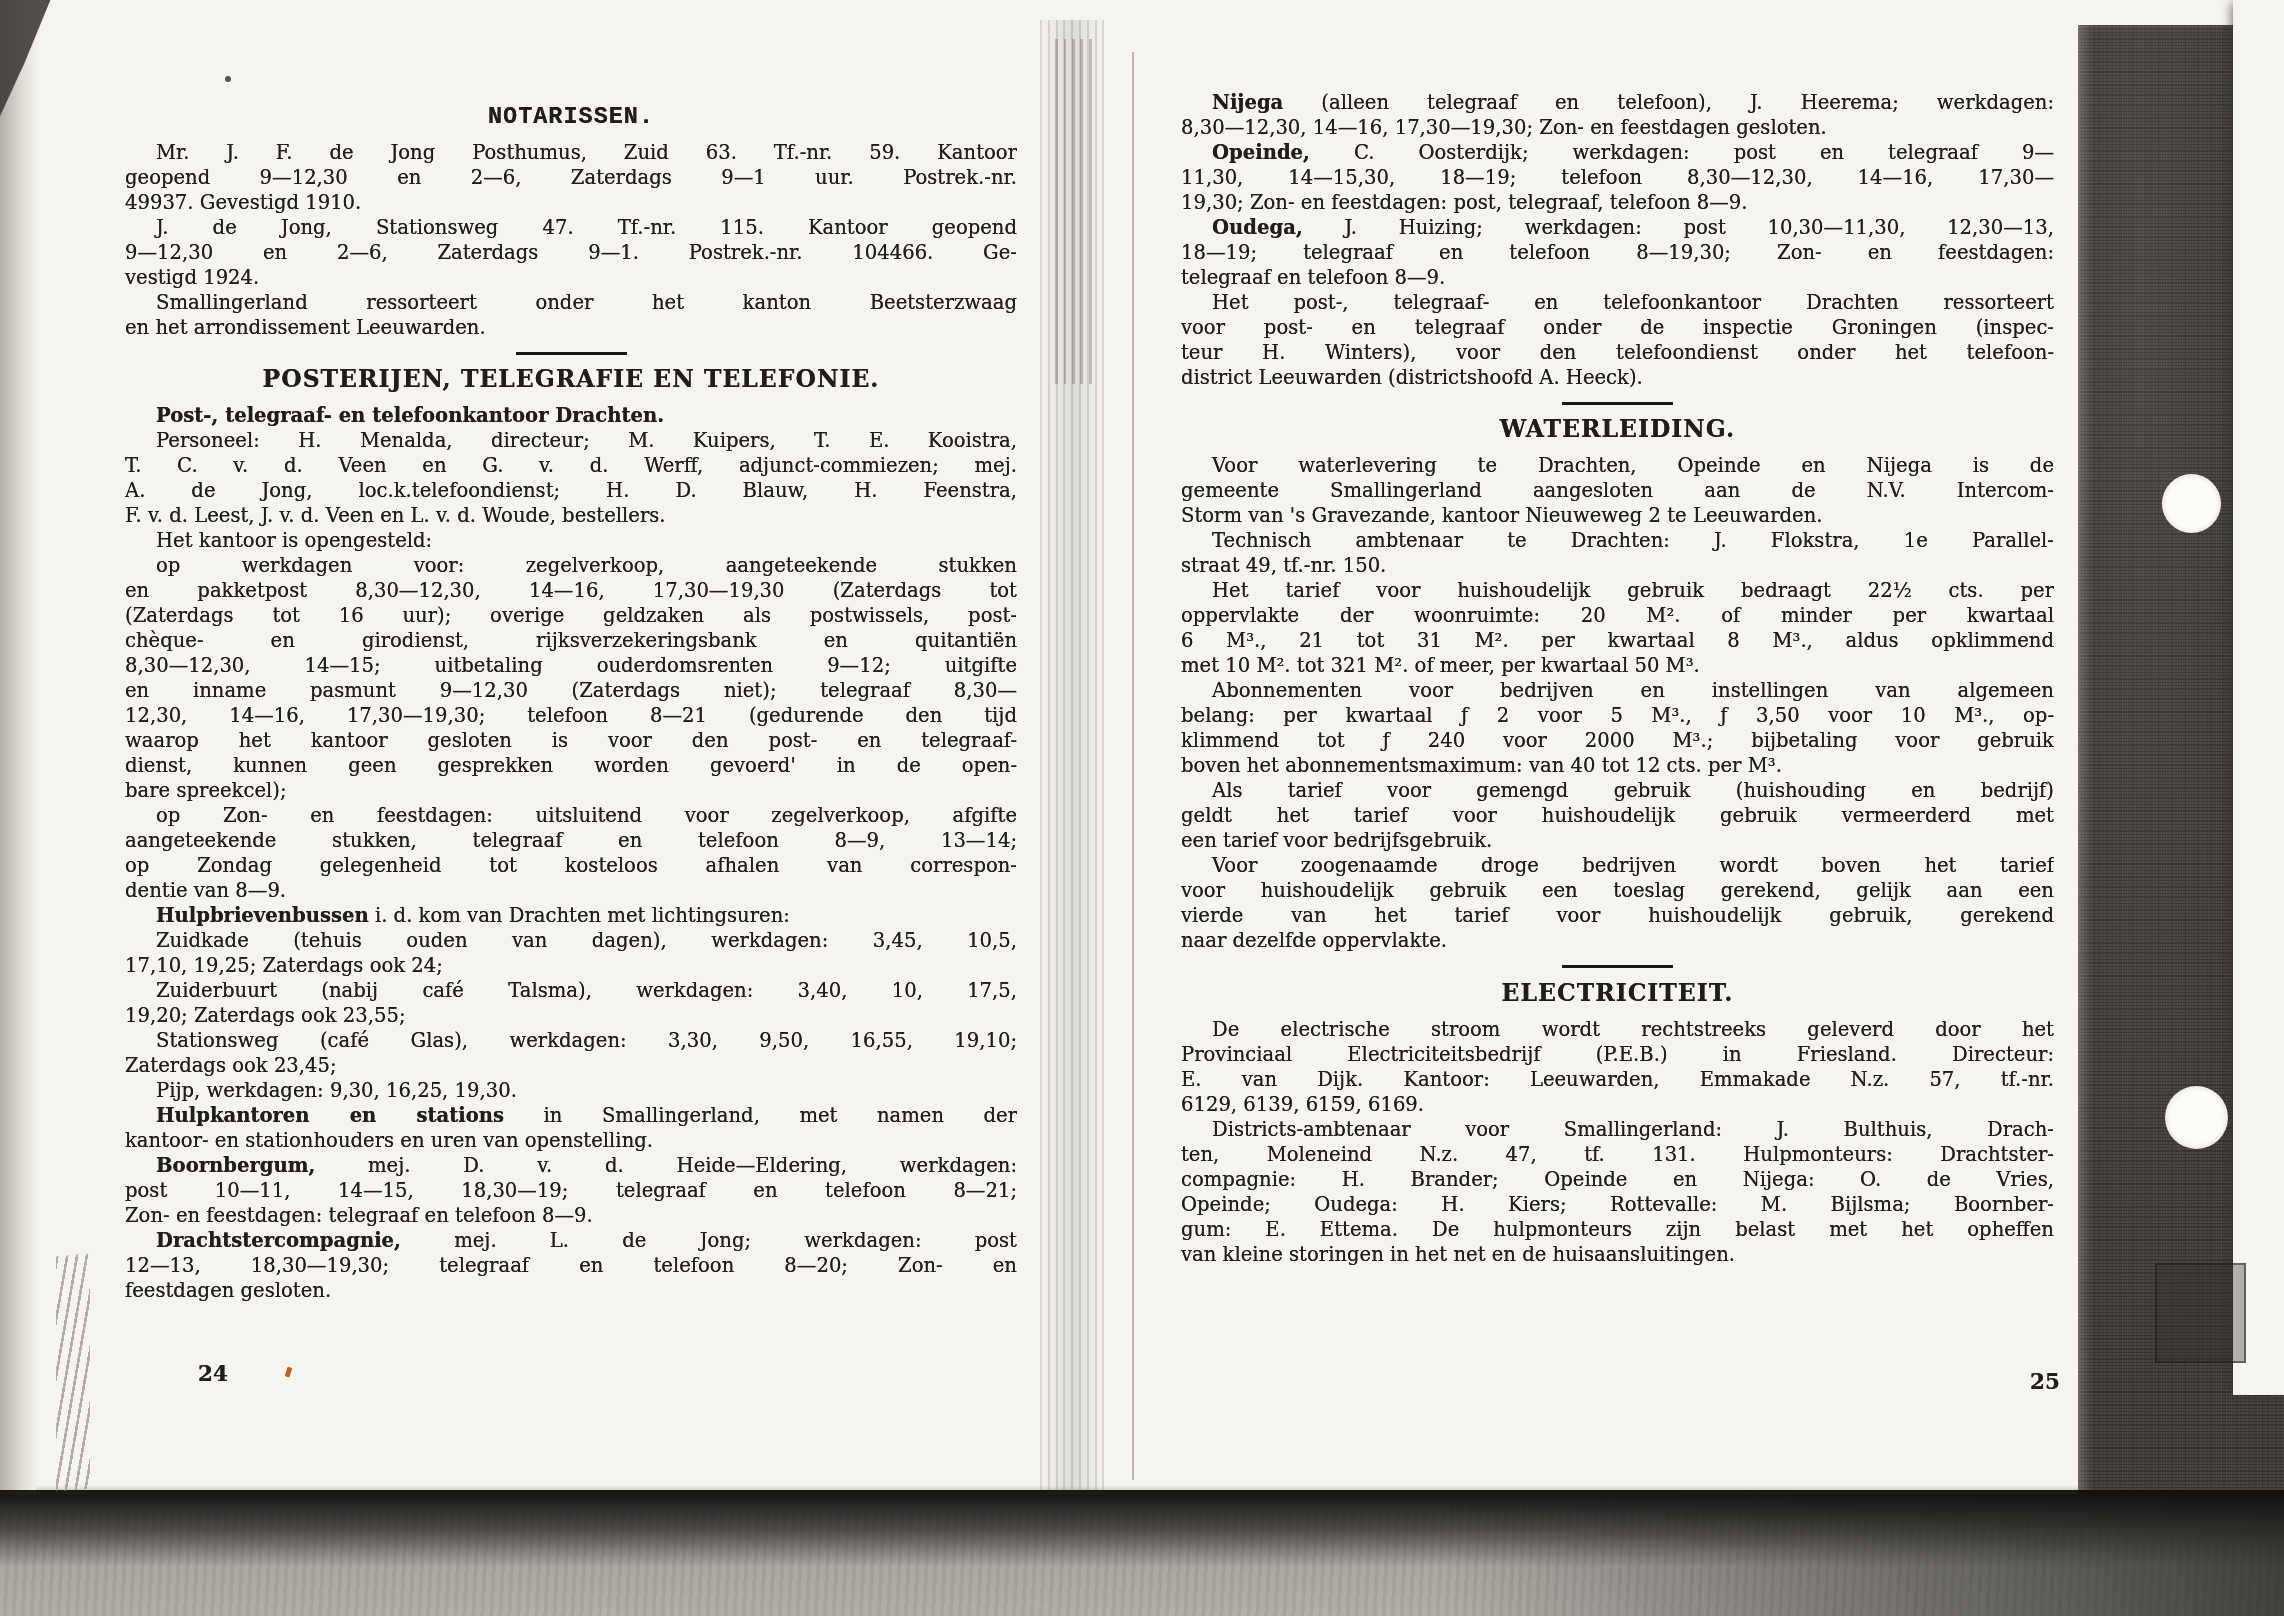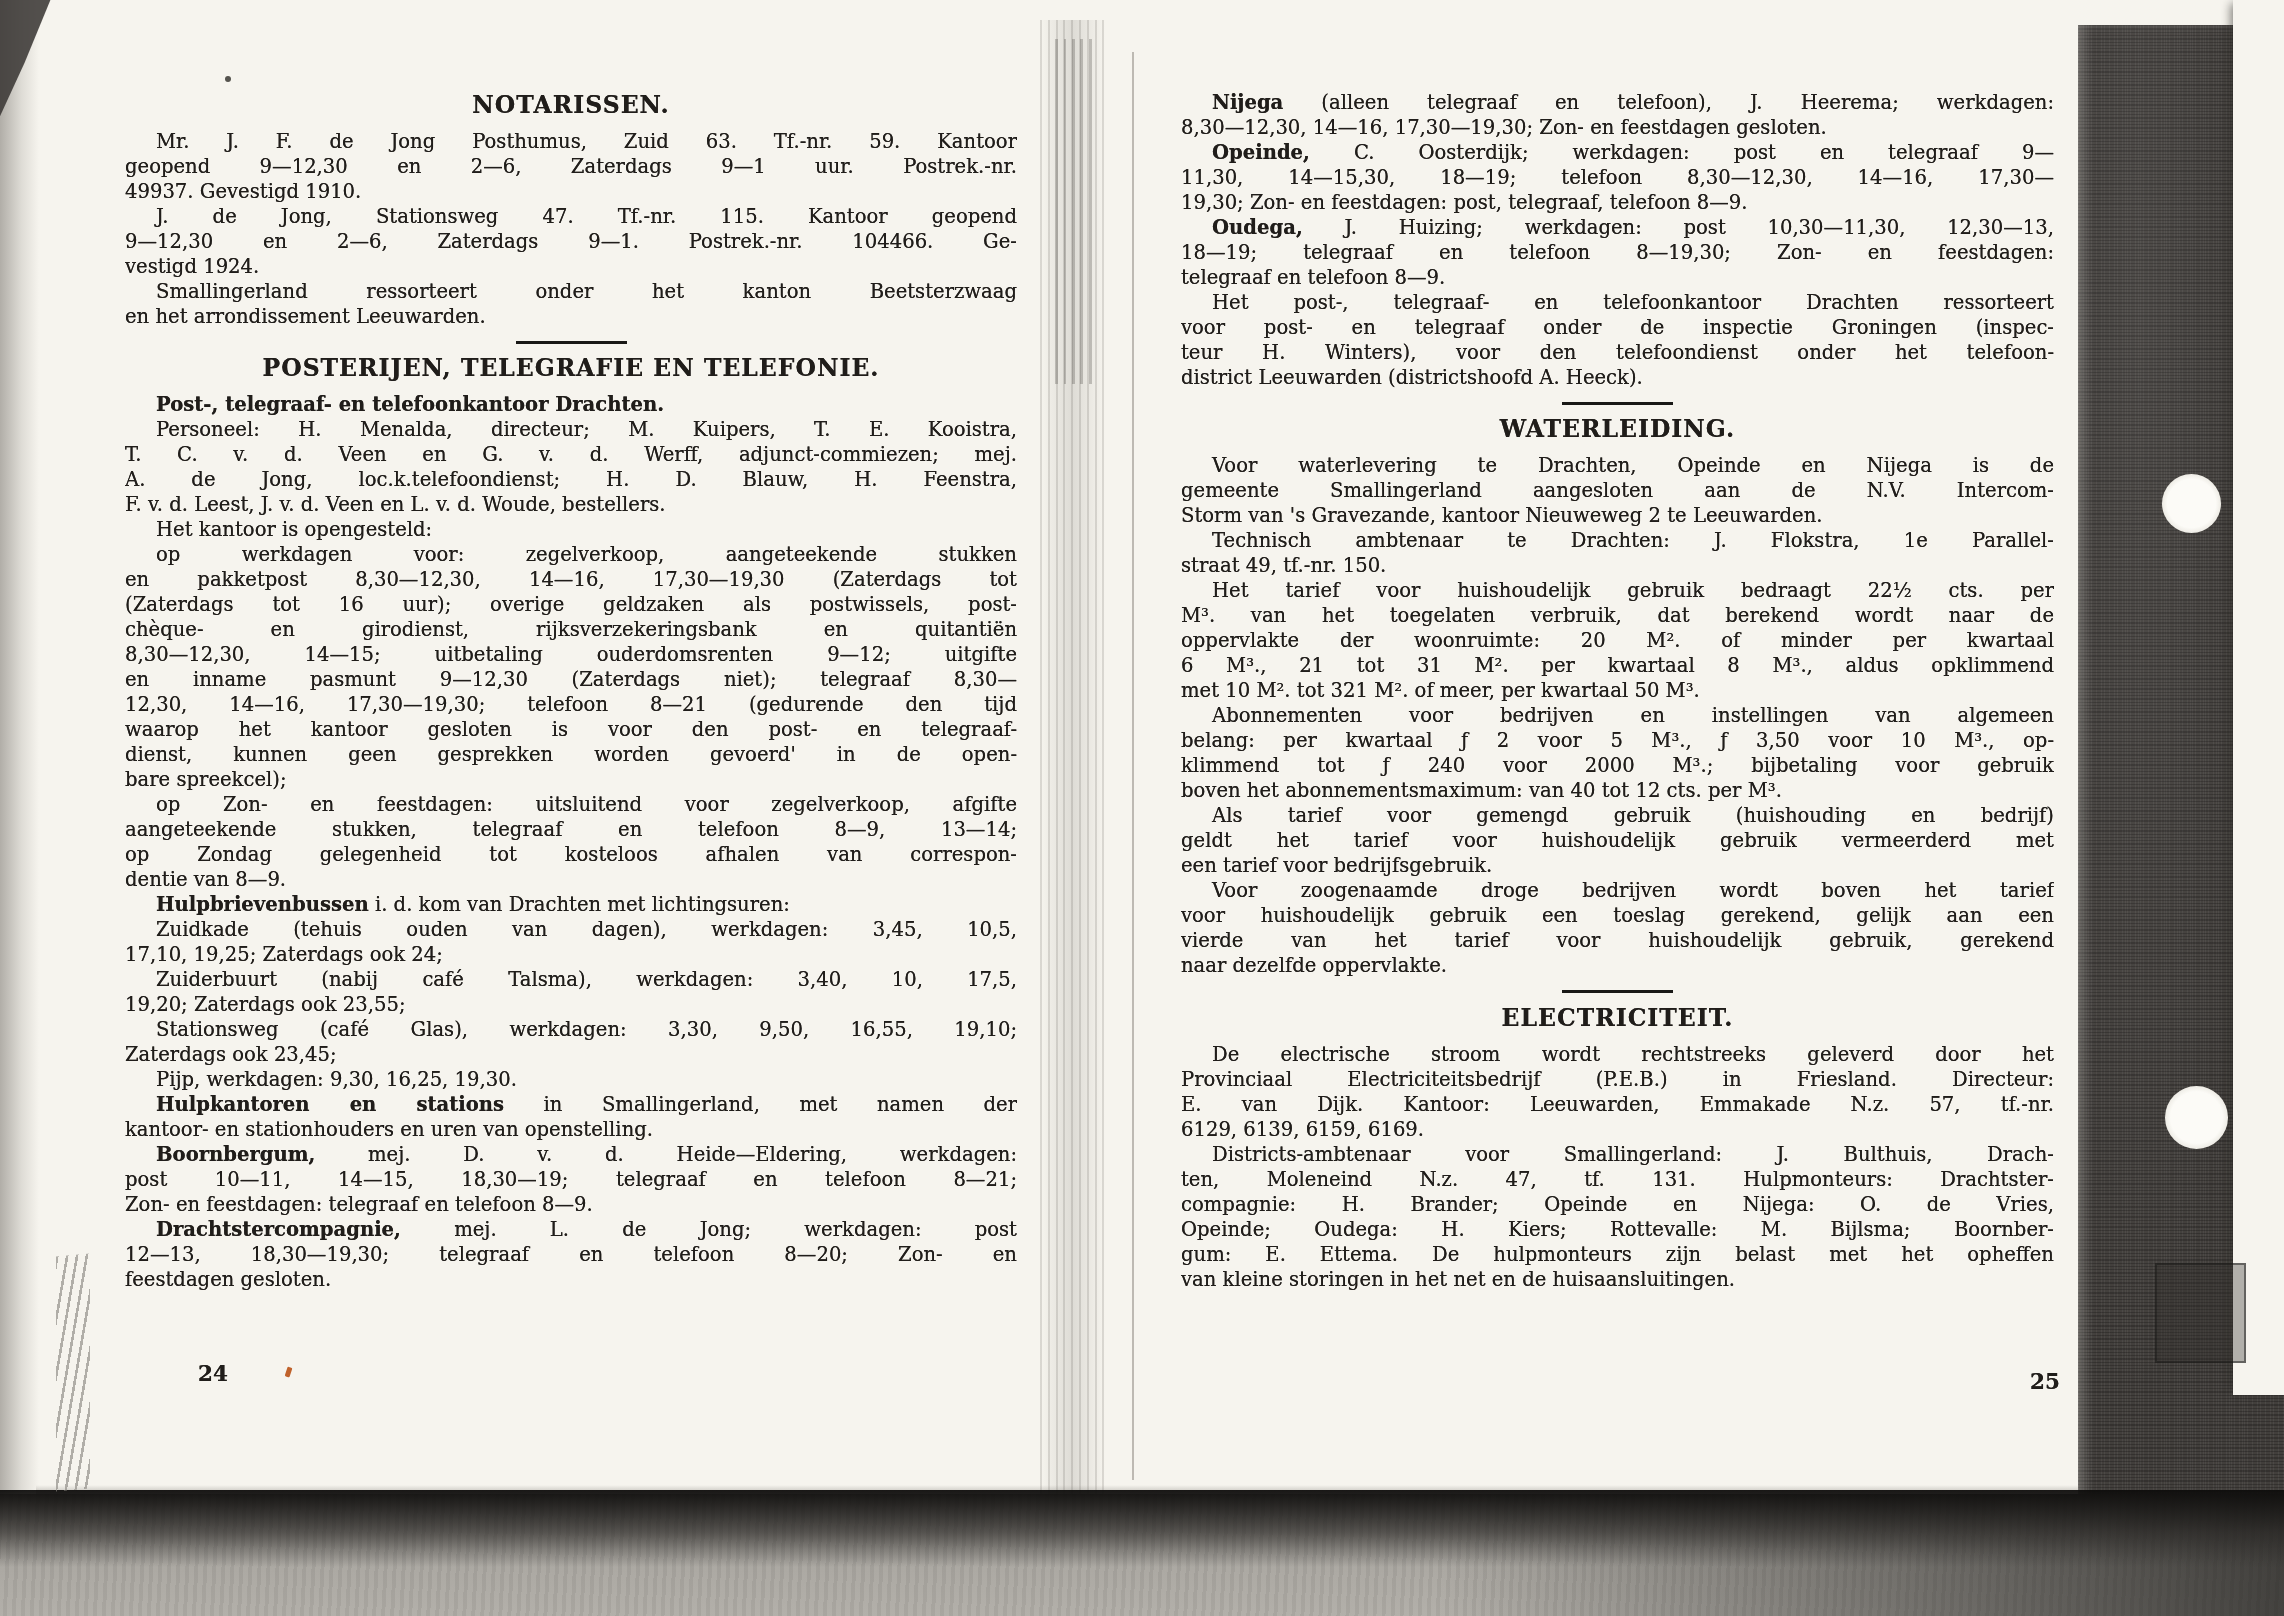--- a/index.html
+++ b/index.html
@@ -94,21 +94,21 @@
     position:absolute;
     font-size:19.6px;line-height:25px;
     text-shadow:0 0 0.5px rgba(28,25,22,.85);
   }
   .col.left{left:125px;top:91px;width:892px;}
   .col.right{left:1181px;top:90px;width:873px;}
   .h1{
     font-weight:bold;text-align:center;font-size:23.5px;letter-spacing:1px;
     margin:10.4px 0 9px;line-height:29px;
   }
-  .col .h1:first-child{margin-top:0;}
+  .col .h1:first-child{margin-top:11px;font-family:Liberation Mono, monospace;}
   .rule{
     width:111px;height:3.3px;background:#191816;margin:11.7px auto 5.2px;
   }
   .para{margin:0;}
   .line{
     height:25px;overflow:hidden;
     text-align:justify;text-align-last:justify;
   }
   .line.first{text-indent:31px;}
   .line.last{text-align:center;text-align-last:left;}
@@ -236,21 +236,20 @@
       <div class="line first">Voor waterlevering te Drachten, Opeinde en Nijega is de</div>
       <div class="line">gemeente Smallingerland aangesloten aan de N.V. Intercom-</div>
       <div class="line last">Storm van 's Gravezande, kantoor Nieuweweg 2 te Leeuwarden.</div>
     </div>
     <div class="para">
       <div class="line first">Technisch ambtenaar te Drachten: J. Flokstra, 1e Parallel-</div>
       <div class="line last">straat 49, tf.-nr. 150.</div>
     </div>
     <div class="para">
       <div class="line first">Het tarief voor huishoudelijk gebruik bedraagt 22½ cts. per</div>
-      <div class="line">M³. van het toegelaten verbruik, dat berekend wordt naar de</div>
       <div class="line">oppervlakte der woonruimte: 20 M². of minder per kwartaal</div>
       <div class="line">6 M³., 21 tot 31 M². per kwartaal 8 M³., aldus opklimmend</div>
       <div class="line last">met 10 M². tot 321 M². of meer, per kwartaal 50 M³.</div>
     </div>
     <div class="para">
       <div class="line first">Abonnementen voor bedrijven en instellingen van algemeen</div>
       <div class="line">belang: per kwartaal ƒ 2 voor 5 M³., ƒ 3,50 voor 10 M³., op-</div>
       <div class="line">klimmend tot ƒ 240 voor 2000 M³.; bijbetaling voor gebruik</div>
       <div class="line last">boven het abonnementsmaximum: van 40 tot 12 cts. per M³.</div>
     </div>

